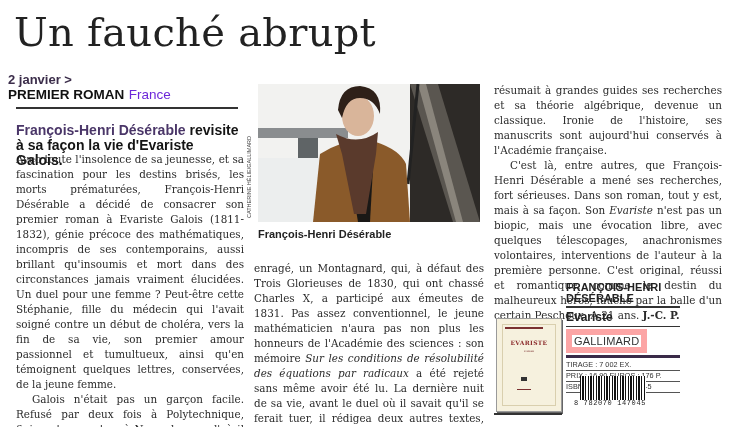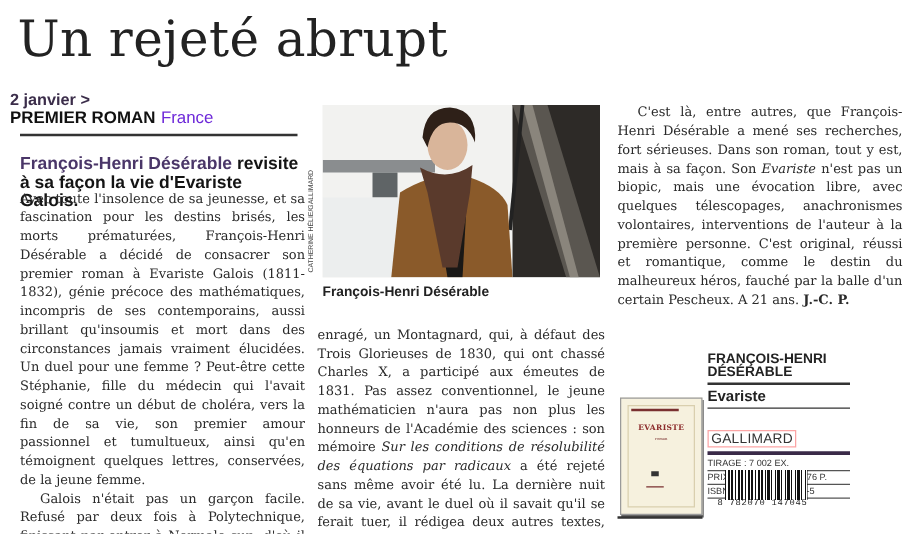--- a/index.html
+++ b/index.html
@@ -29,31 +29,31 @@
   .book-cover .cover-title { position: absolute; left: 0; right: 0; top: 20px; text-align: center; font-family: "DejaVu Serif", serif; font-size: 6px; color: #8b2a2a; letter-spacing: 0.3px; font-weight: bold; }
   .book-cover .sub { position: absolute; left: 0; right: 0; top: 30px; text-align: center; font-size: 3px; color: #7a3030; }
   .book-cover .logo { position: absolute; left: 24px; top: 58px; width: 6px; height: 4px; background: #333; }
   .book-cover .publisher { position: absolute; left: 20px; top: 70px; width: 14px; height: 1px; background: #7a3030; }
   .book-shadow { position: absolute; left: 494px; top: 413px; width: 68px; height: 2px; background: #333; }
   .info { position: absolute; left: 566px; top: 282px; width: 114px; font-family: "Liberation Sans", sans-serif; }
   .info .author { font-weight: bold; font-size: 11px; line-height: 11px; color: #222; }
   .info .rule { height: 1.5px; background: #333; margin: 2px 0 2px 0; }
   .info .rule.thick { height: 2.5px; background: #3a2a48; }
   .info .booktitle { font-weight: bold; font-size: 12px; color: #222; line-height: 14px; }
-  .info .publisher { display: inline-block; border: 1px solid #fca5a5; padding: 0 2px; font-size: 11px; color: #333; line-height: 12px; letter-spacing: 0.2px; margin-top: 15px; }
+  .info .publisher { display: inline-block; border: 6px solid #fca5a5; padding: 0 2px; font-size: 11px; color: #333; line-height: 12px; letter-spacing: 0.2px; }
   .info .line { font-size: 7.3px; color: #333; line-height: 10px; border-bottom: 1px solid #555; white-space: nowrap; }
   .barcode { position: absolute; left: 574px; top: 376px; width: 78px; height: 32px; }
   .barcode .bars { position: absolute; left: 6px; top: 0; width: 66px; height: 24px;
     background: repeating-linear-gradient(90deg, #111 0 1px, #fff 1px 2px, #111 2px 4px, #fff 4px 5px, #111 5px 6px, #fff 6px 8px); }
   .barcode .digits { position: absolute; left: 0; top: 23px; font-family: "Liberation Mono", monospace; font-size: 7px; color: #222; letter-spacing: 0.6px; white-space: nowrap; }
 </style>
 </head>
 <body>
 
-<div class="title">Un rejeté abrupt</div>
+<div class="title">Un fauché abrupt</div>
 
 <div class="rubric">
   <span class="date">2 janvier &gt;</span>
   <span class="section">PREMIER ROMAN</span>
   <span class="country"> <span>France</span></span>
 </div>
 <div class="rubric-rule"></div>
 
 <div class="lede">
   <span class="accent">François-Henri Désérable</span><span> revisite à sa façon la vie d'Evariste Galois.</span>
@@ -91,20 +91,21 @@
     <path d="M80 26 Q82 2 102 2 Q124 4 122 30 Q116 14 102 14 Q88 14 84 34 Z" fill="#2e2018"></path>
   </svg>
 </div>
 <div class="caption">François-Henri Désérable</div>
 
 <div class="col col2">
   <p><span>enragé, un Montagnard, qui, à défaut des Trois Glorieuses de 1830, qui ont chassé Charles X, a participé aux émeutes de 1831. Pas assez conventionnel, le jeune mathématicien n'aura pas non plus les honneurs de l'Académie des sciences : son mémoire </span><em>Sur les conditions de résolubilité des équations par radicaux</em><span> a été rejeté sans même avoir été lu. La dernière nuit de sa vie, avant le duel où il savait qu'il se ferait tuer, il rédigea deux autres textes, l'un, une adresse </span></p>
 </div>
 
 <div class="col col3">
+  <p>résumait à grandes guides ses recherches et sa théorie algébrique, devenue un classique. Ironie de l'histoire, ses manuscrits sont aujourd'hui conservés à l'Académie française.</p>
   <p class="indent"><span>C'est là, entre autres, que François-Henri Désérable a mené ses recherches, fort sérieuses. Dans son roman, tout y est, mais à sa façon. Son </span><em>Evariste</em><span> n'est pas un biopic, mais une évocation libre, avec quelques télescopages, anachronismes volontaires, interventions de l'auteur à la première personne. C'est original, réussi et romantique, comme le destin du malheureux héros, fauché par la balle d'un certain Pescheux. A 21 ans. </span><span class="sig">J.-C. P.</span></p>
 </div>
 
 <div class="book-cover">
   <div class="inner"></div>
   <div class="author-line"></div>
   <div class="cover-title">EVARISTE</div>
   <div class="sub">roman</div>
   <div class="logo"></div>
   <div class="publisher"></div>

